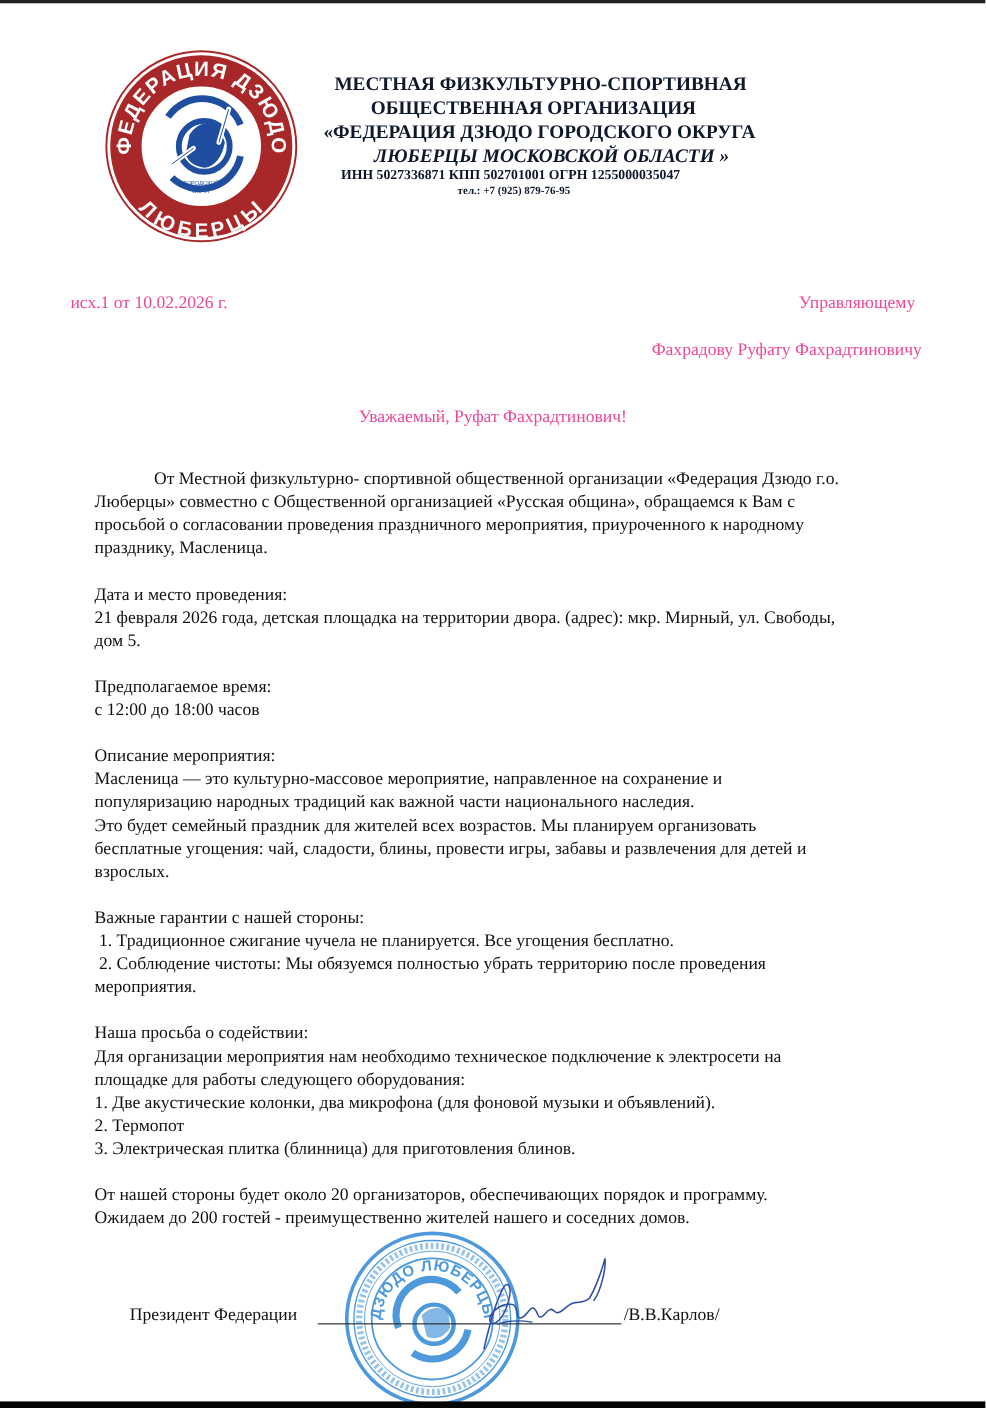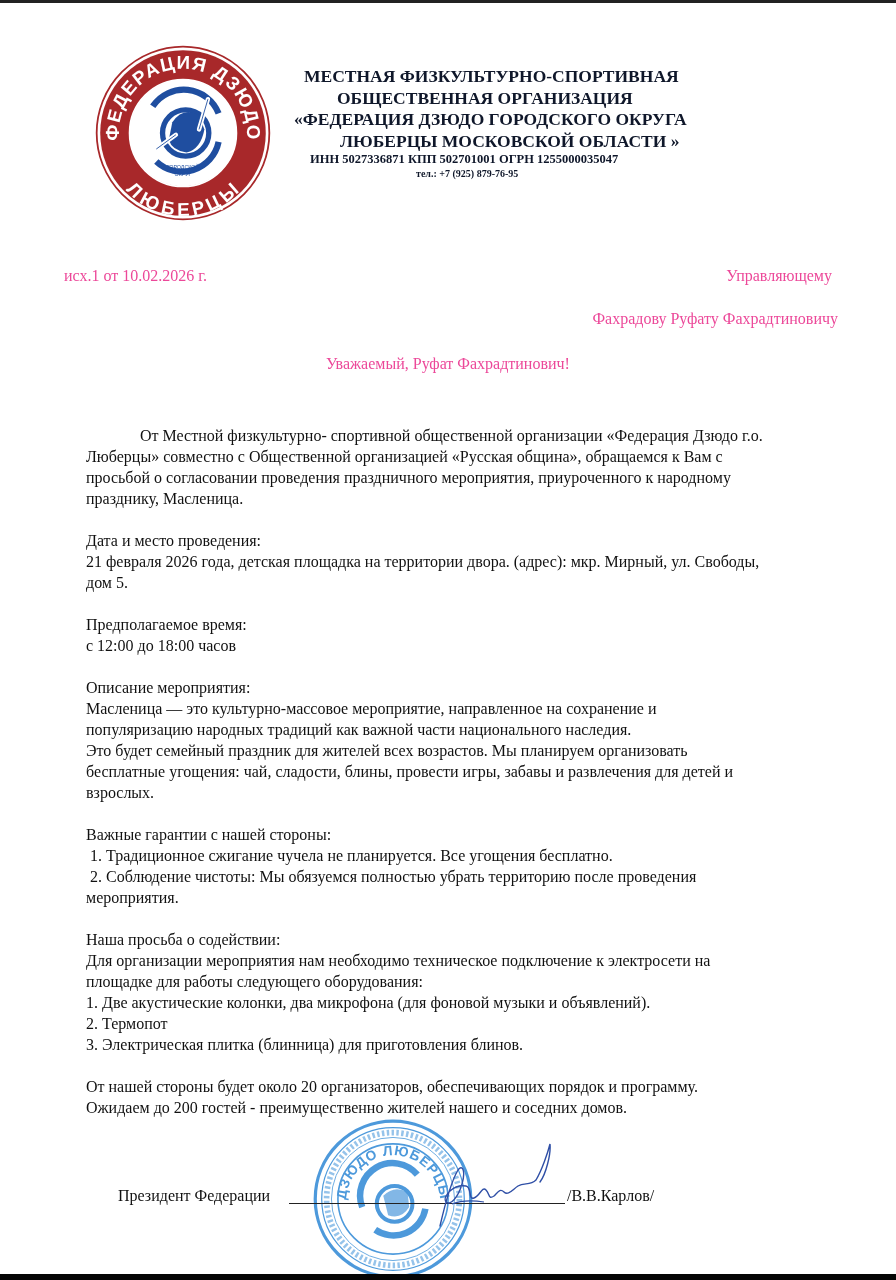--- a/index.html
+++ b/index.html
@@ -15,30 +15,30 @@
   .logo { position: absolute; left: 94px; top: 44px; width: 178px; height: 178px; }
 
   .org-header {
     position: absolute; left: 290px; top: 66px; width: 430px;
     font-weight: bold; color: #0f172a;
   }
   .org-line { font-size: 17.5px; line-height: 21.5px; white-space: nowrap; }
   .org-line.l1 { padding-left: 14px; }
   .org-line.l2 { padding-left: 47px; }
   .org-line.l3 { padding-left: 4px; }
-  .org-line.l4 { padding-left: 50px; }
+  .org-line.l4 { padding-left: 50px; font-style: italic; }
   .org-ids { font-size: 12.5px; line-height: 15px; padding-left: 20px; white-space: nowrap; }
   .org-phone { font-size: 10px; line-height: 14px; padding-left: 126px; white-space: nowrap; }
 
   .text { position: absolute; font-size: 16px; line-height: 21px; white-space: nowrap; color: #ec4899; }
 
   .outgoing { left: 64px; top: 265px; }
   .addressee-title { right: 64px; top: 265px; text-align: right; }
   .addressee-name { right: 58px; top: 308px; }
-  .salutation { left: 0; width: 896px; text-align: center; top: 353px; }
+  .salutation { left: 0; width: 896px; text-align: center; top: 369px; }
 
   .body { position: absolute; left: 64px; top: 425px; width: 780px; font-size: 16px; line-height: 21px; margin-left: 22px; }
   .body p { margin: 0; white-space: nowrap; }
   .body .gap { height: 21px; }
   .body .indent { padding-left: 54px; }
   .body .li-sp { padding-left: 4px; }
 
   .sign-row { position: absolute; top: 1185px; left: 118px; font-size: 16px; line-height: 21px; white-space: nowrap; }
   .sign-line { position: absolute; top: 1203px; left: 289px; width: 276px; height: 1px; background: #222; }
   .sign-name { position: absolute; top: 1185px; left: 567px; font-size: 16px; line-height: 21px; }

